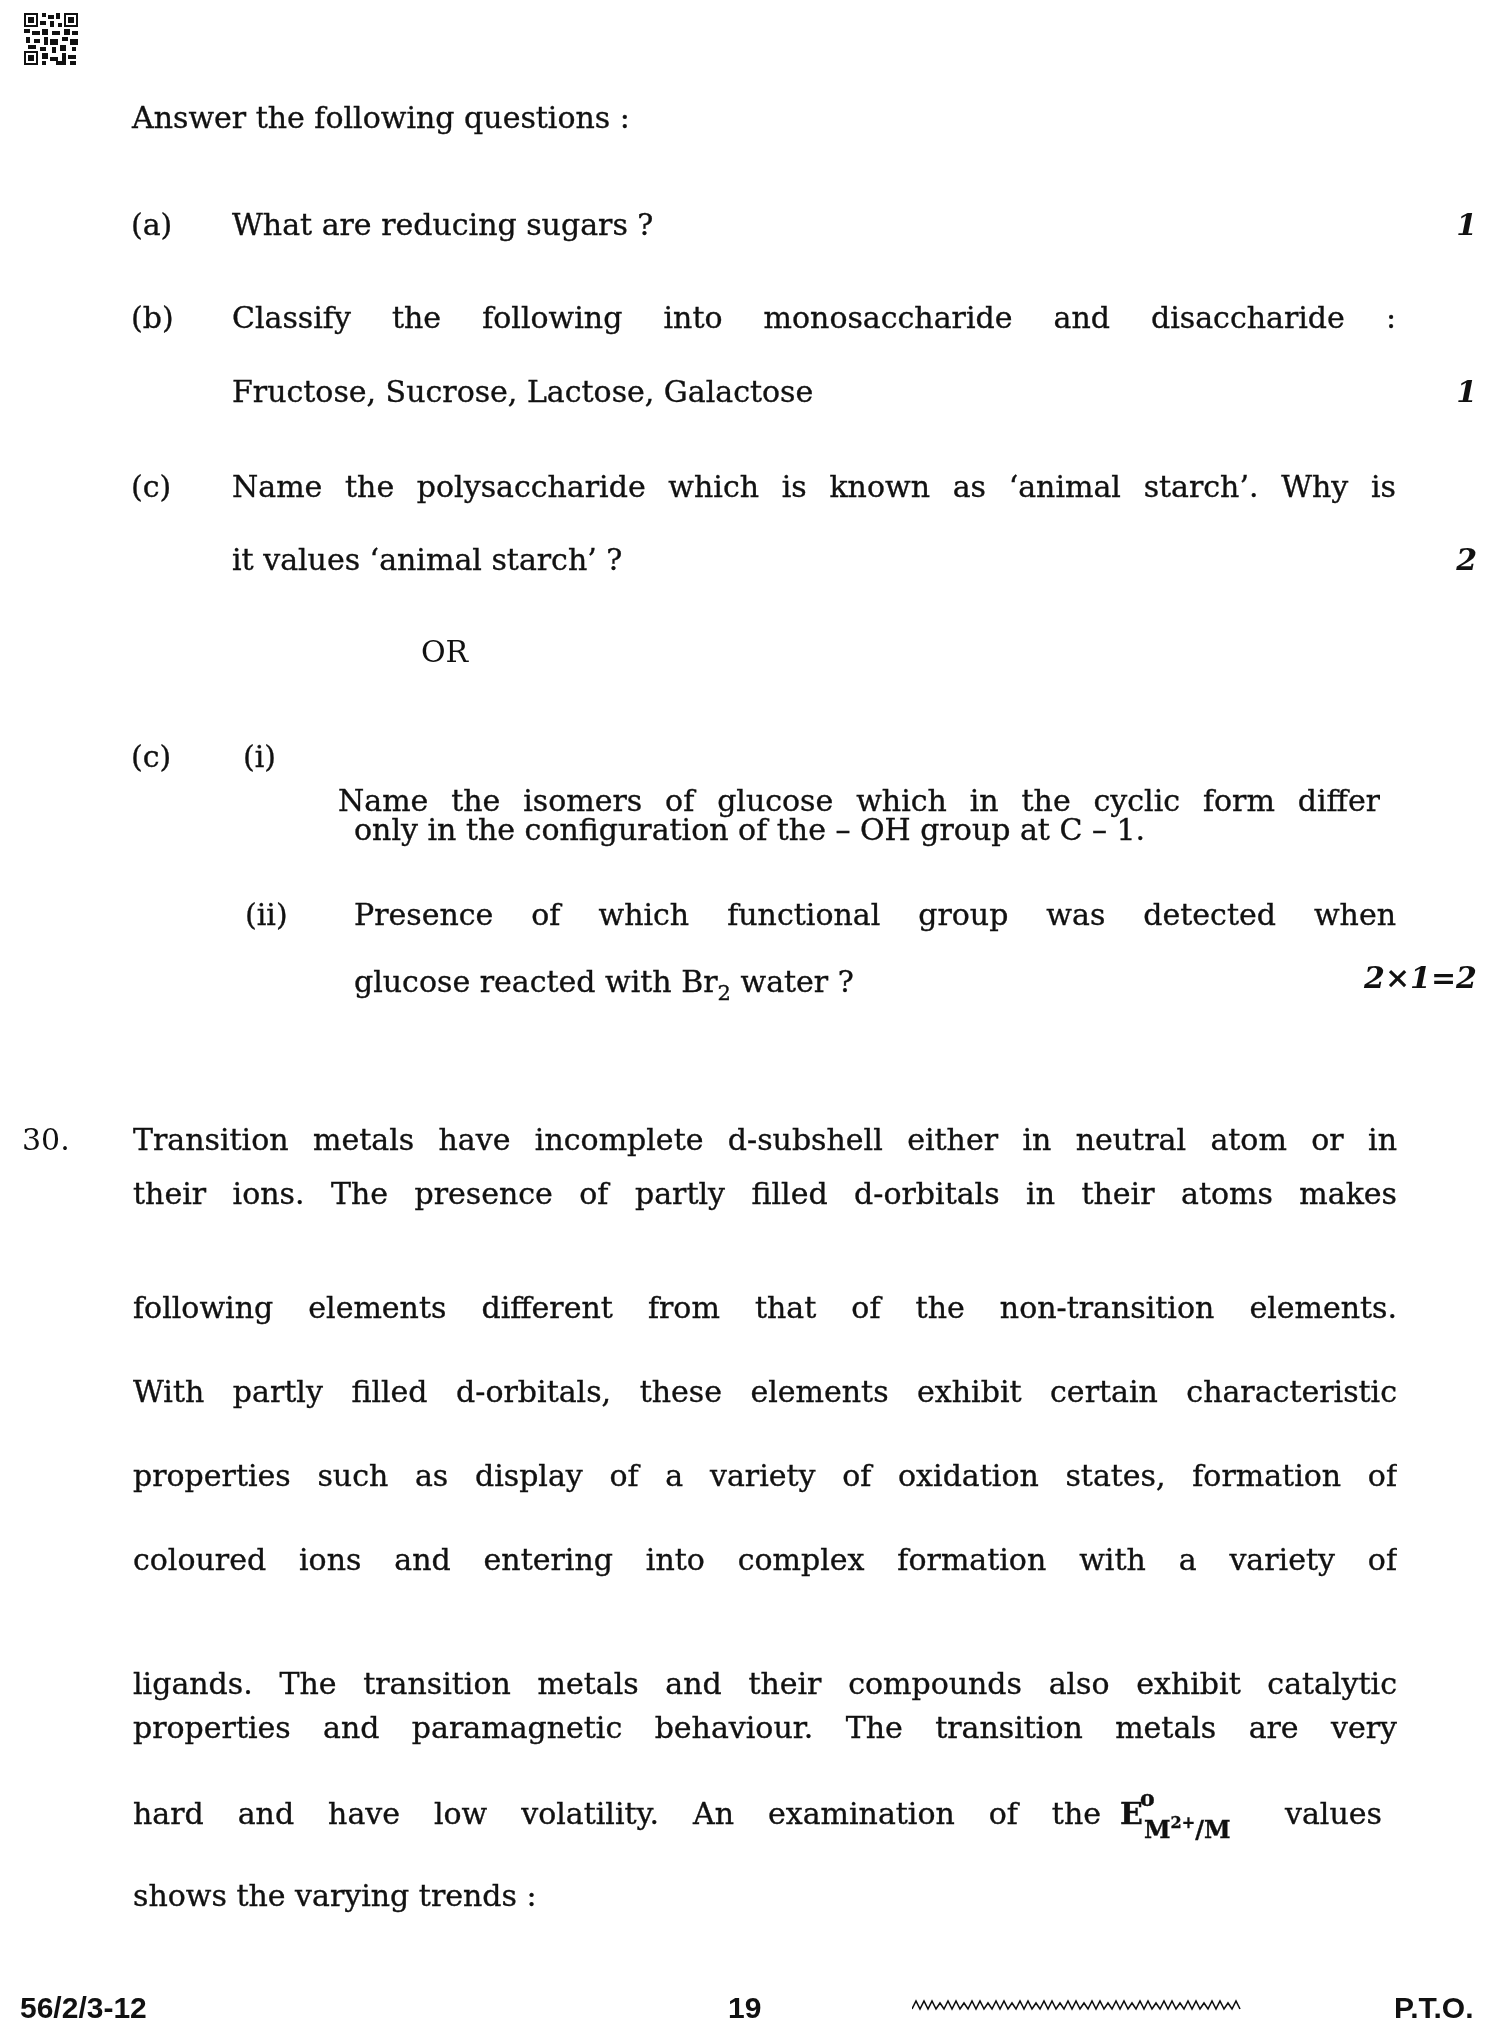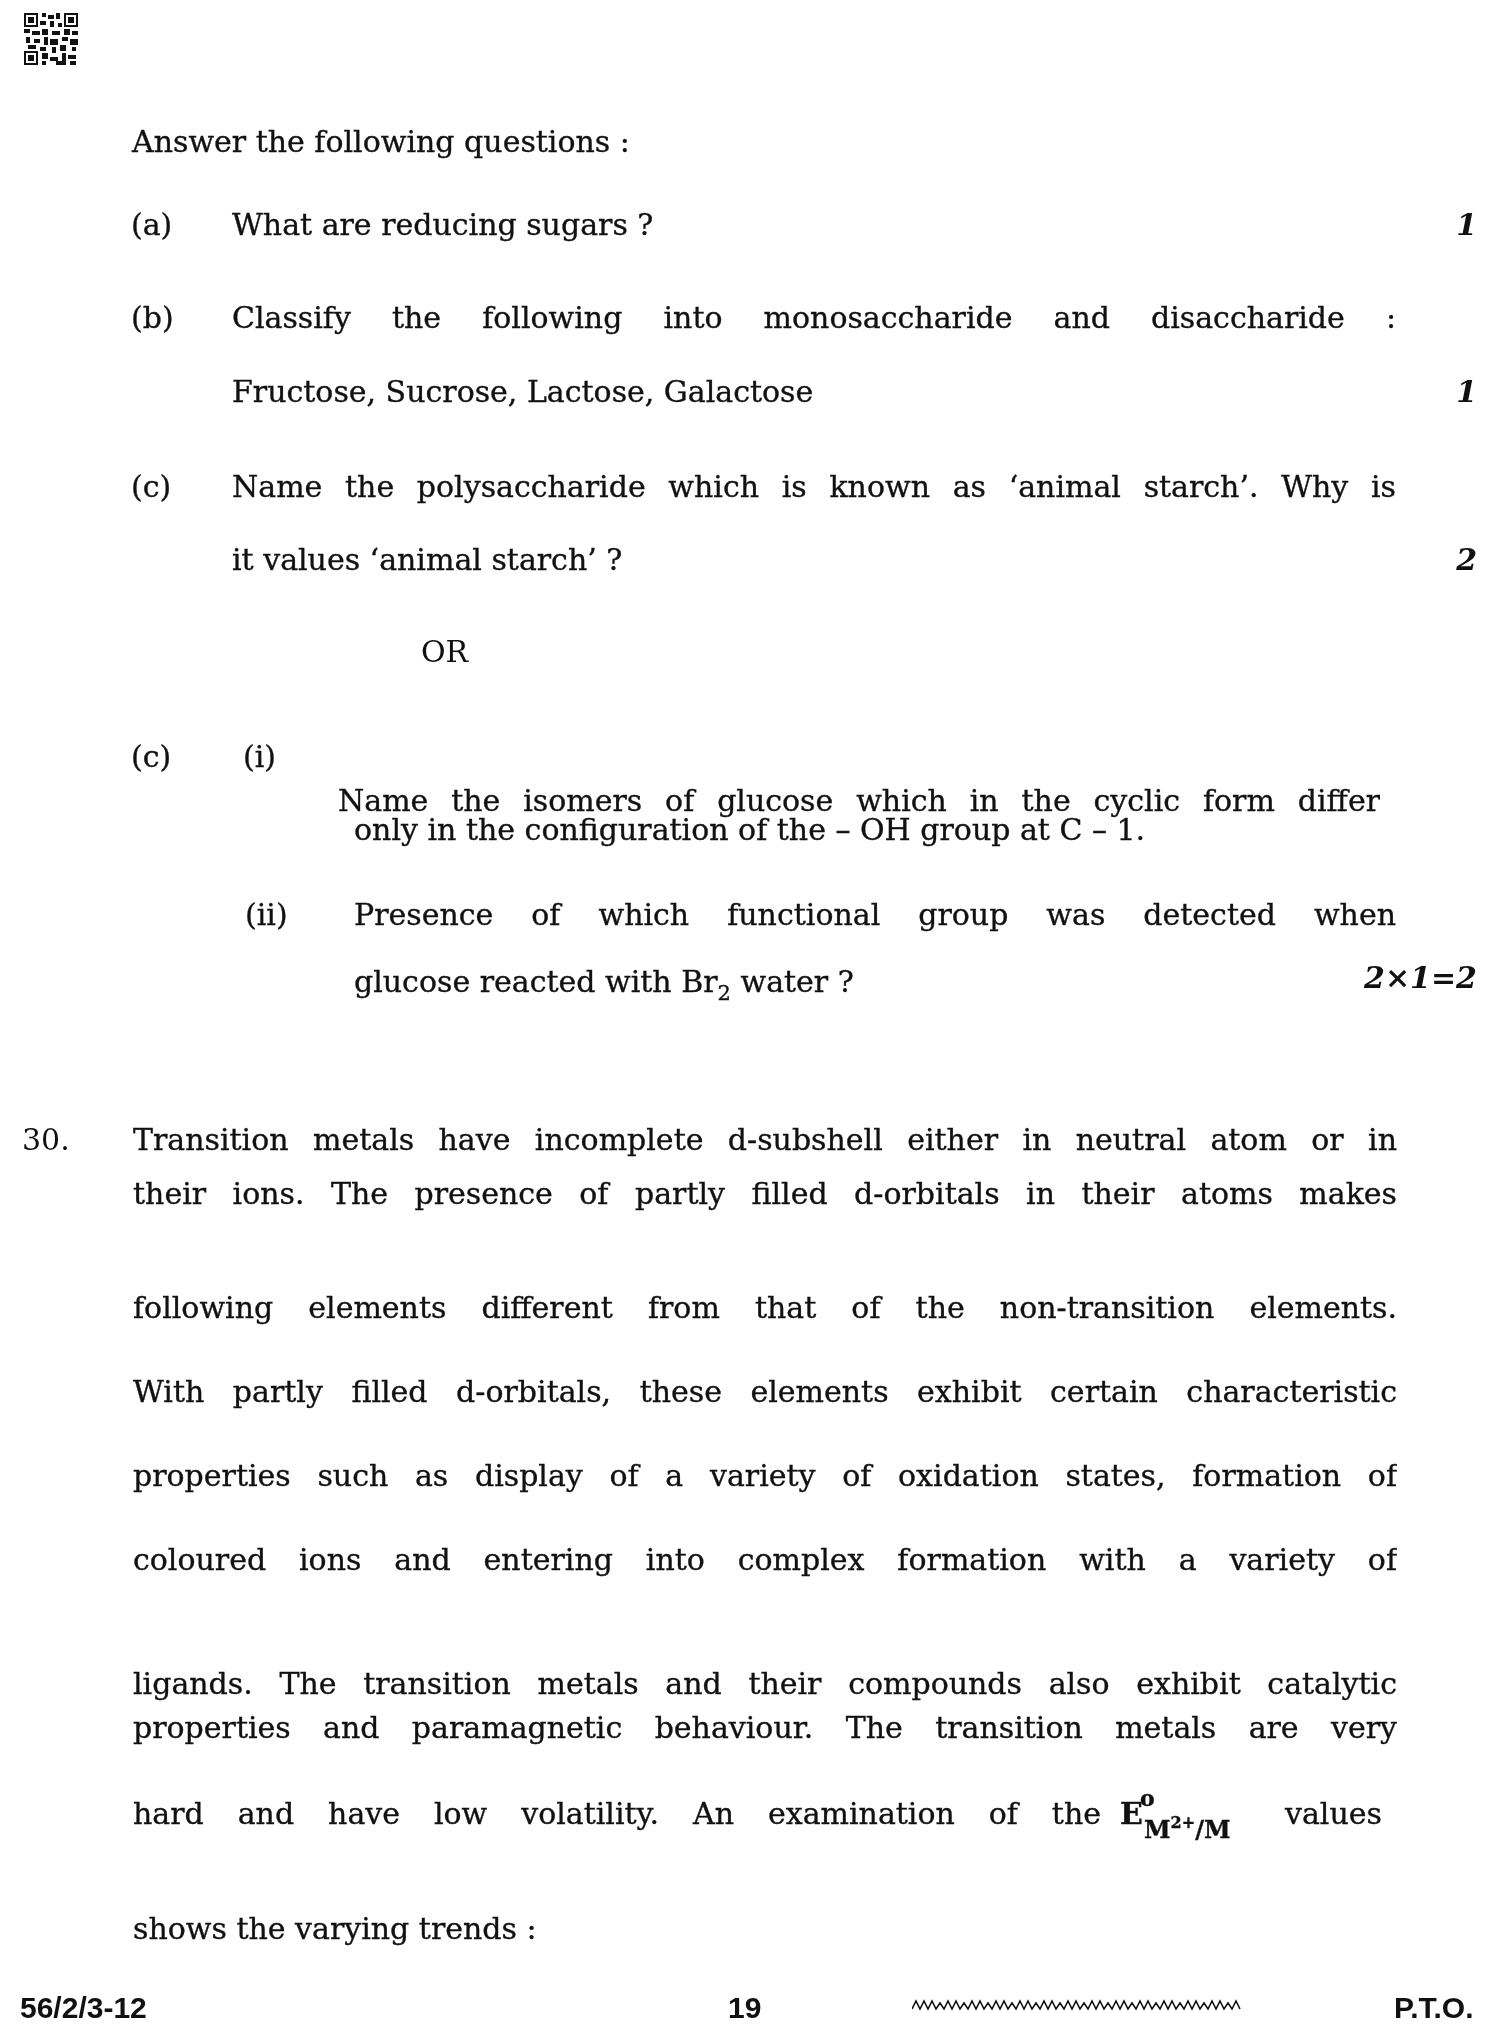--- a/index.html
+++ b/index.html
@@ -59,21 +59,21 @@
     <rect x="24" y="17" width="2" height="2" fill="#111"></rect>
   <rect x="9" y="20" width="3" height="3" fill="#111"></rect>
     <rect x="13" y="22" width="4" height="2" fill="#111"></rect>
     <rect x="19" y="20" width="2" height="4" fill="#111"></rect>
   <rect x="22" y="21" width="4" height="2" fill="#111"></rect>
     <rect x="9" y="24" width="2" height="2" fill="#111"></rect>
     <rect x="16" y="24" width="5" height="2" fill="#111"></rect>
   <rect x="23" y="24" width="3" height="2" fill="#111"></rect>
 </svg>
 
-<div class="abs txt" style="left:132px; top:124px;">Answer the following questions :</div>
+<div class="abs txt" style="left:132px; top:100px;">Answer the following questions :</div>
 
 <div class="abs txt" style="left:131px; top:207px;">(a)</div>
 <div class="abs txt" style="left:232px; top:207px;">What are reducing sugars ?</div>
 <div class="abs mark" style="left:1420px; top:207px; width:57px;">1</div>
 
 <div class="abs txt" style="left:131px; top:300px;">(b)</div>
 <div class="abs txt just" style="left:232px; top:300px; width:1164px;">Classify the following into monosaccharide and disaccharide :</div>
 <div class="abs txt" style="left:232px; top:374px;">Fructose, Sucrose, Lactose, Galactose</div>
 <div class="abs mark" style="left:1420px; top:374px; width:57px;">1</div>
 
@@ -107,20 +107,20 @@
 <div class="abs txt just" style="left:133px; top:1796px; width:968px;">hard and have low volatility. An examination of the</div>
 <div class="abs txt" style="left:1120px; top:1796px; width:140px; height:60px;">
   <span class="formula">
     <span class="E">E</span>
     <span class="deg">o</span>
     <span class="subs"><span>M</span><sup>2+</sup><span>/M</span></span>
   </span>
 </div>
 <div class="abs txt" style="left:1285px; top:1796px;">values</div>
 
-<div class="abs txt" style="left:133px; top:1878px;margin-top:33px;">shows the varying trends :</div>
+<div class="abs txt" style="left:133px; top:1878px;">shows the varying trends :</div>
 
 <div class="abs footer" style="left:20px; top:1990px;">56/2/3-12</div>
 <div class="abs footer" style="left:728px; top:1990px;">19</div>
 <svg class="wavy" viewBox="0 0 330 20" preserveAspectRatio="none">
   <polyline fill="none" stroke="#111" stroke-width="1.6" points="0,14 4,6 8,14 12,6 16,14 20,6 24,14 28,8 32,14 36,6 40,14 44,6 48,14 52,8 56,14 60,6 64,14 68,6 72,14 76,8 80,14 84,6 88,14 92,6 96,14 100,8 104,14 108,6 112,14 116,6 120,14 124,8 128,14 132,6 136,14 140,6 144,14 148,8 152,14 156,6 160,14 164,6 168,14 172,8 176,14 180,6 184,14 188,6 192,14 196,8 200,14 204,6 208,14 212,6 216,14 220,8 224,14 228,6 232,14 236,6 240,14 244,8 248,14 252,6 256,14 260,6 264,14 268,8 272,14 276,6 280,14 284,6 288,14 292,8 296,14 300,6 304,14 308,6 312,14 316,8 320,14 324,6 328,14"></polyline>
 </svg>
 <div class="abs footer" style="left:1394px; top:1990px;">P.T.O.</div>
 
 </body></html>

